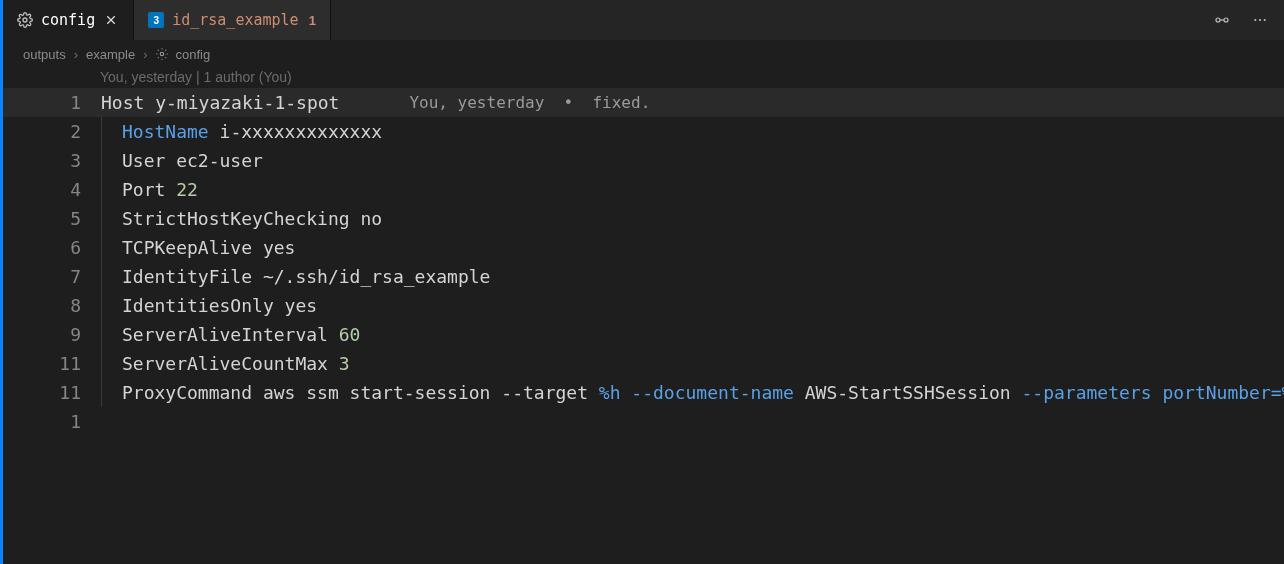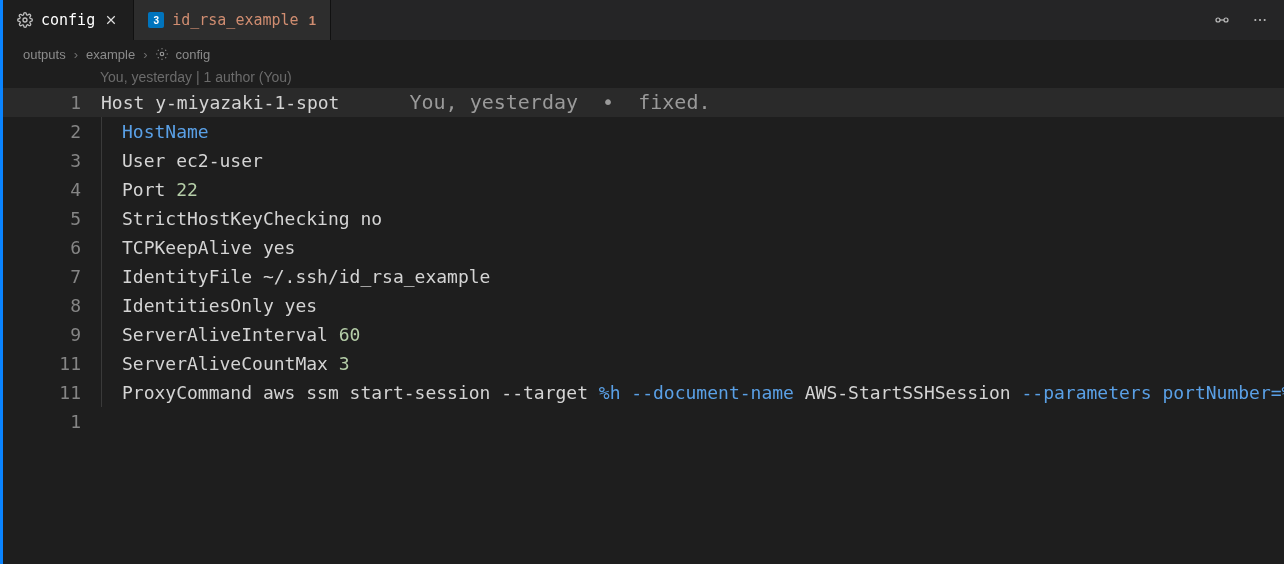--- a/index.html
+++ b/index.html
@@ -48,21 +48,21 @@
   .breadcrumb .gear-sm{width:14px;height:14px;}
   
   .authors{padding:0 0 0 97px;color:var(--muted2);font:14px -apple-system,Segoe UI,sans-serif;height:22px;display:flex;align-items:center;text-align:center;}
   
   .editor{flex:1;overflow:hidden;position:relative;}
   .line{display:flex;align-items:stretch;height:29px;}
   .line.hl{background:var(--row-hl);}
   .gutter{width:78px;flex:none;text-align:right;padding-right:20px;color:var(--line-num);font-family:inherit;font-size:18px;line-height:29px;user-select:none;}
   .code{flex:1;white-space:pre;font-family:inherit;font-size:18px;line-height:29px;color:var(--text);display:flex;}
   .indent-guide{display:inline-block;width:1px;height:29px;background:#3a3a3a;margin-right:20px;position:relative;top:0;}
-  .codelens{color:#767676;margin-left:70px;font-size:20px;}
+  .codelens{color:#767676;margin-left:70px;font-size:16px;}
   .line.hl .codelens{color:#9a9a9a;}
   .kw{color:var(--keyword);text-align:center;}
   .num{color:var(--number);}
   
   .mod-file{color:var(--modified);}
 </style>
 </head>
 <body>
 
 <div class="accent-bar"></div>
@@ -137,21 +137,21 @@
 
   <div class="editor">
 
     <div class="line hl">
       <div class="gutter">1</div>
       <div class="code"><span>Host</span><span> y-miyazaki-1-spot</span><span class="codelens"><span>You, yesterday</span>&nbsp;&nbsp;<span>•</span>&nbsp;&nbsp;<span>fixed.</span></span></div>
     </div>
 
     <div class="line">
       <div class="gutter">2</div>
-      <div class="code"><span class="indent-guide"></span><span class="kw">HostName</span></div>
+      <div class="code"><span class="indent-guide"></span><span class="kw">HostName</span><span> i-xxxxxxxxxxxxx</span></div>
     </div>
 
     <div class="line">
       <div class="gutter">3</div>
       <div class="code"><span class="indent-guide"></span><span>User ec2-user</span></div>
     </div>
 
     <div class="line">
       <div class="gutter">4</div>
       <div class="code"><span class="indent-guide"></span><span>Port </span><span class="num">22</span></div>

